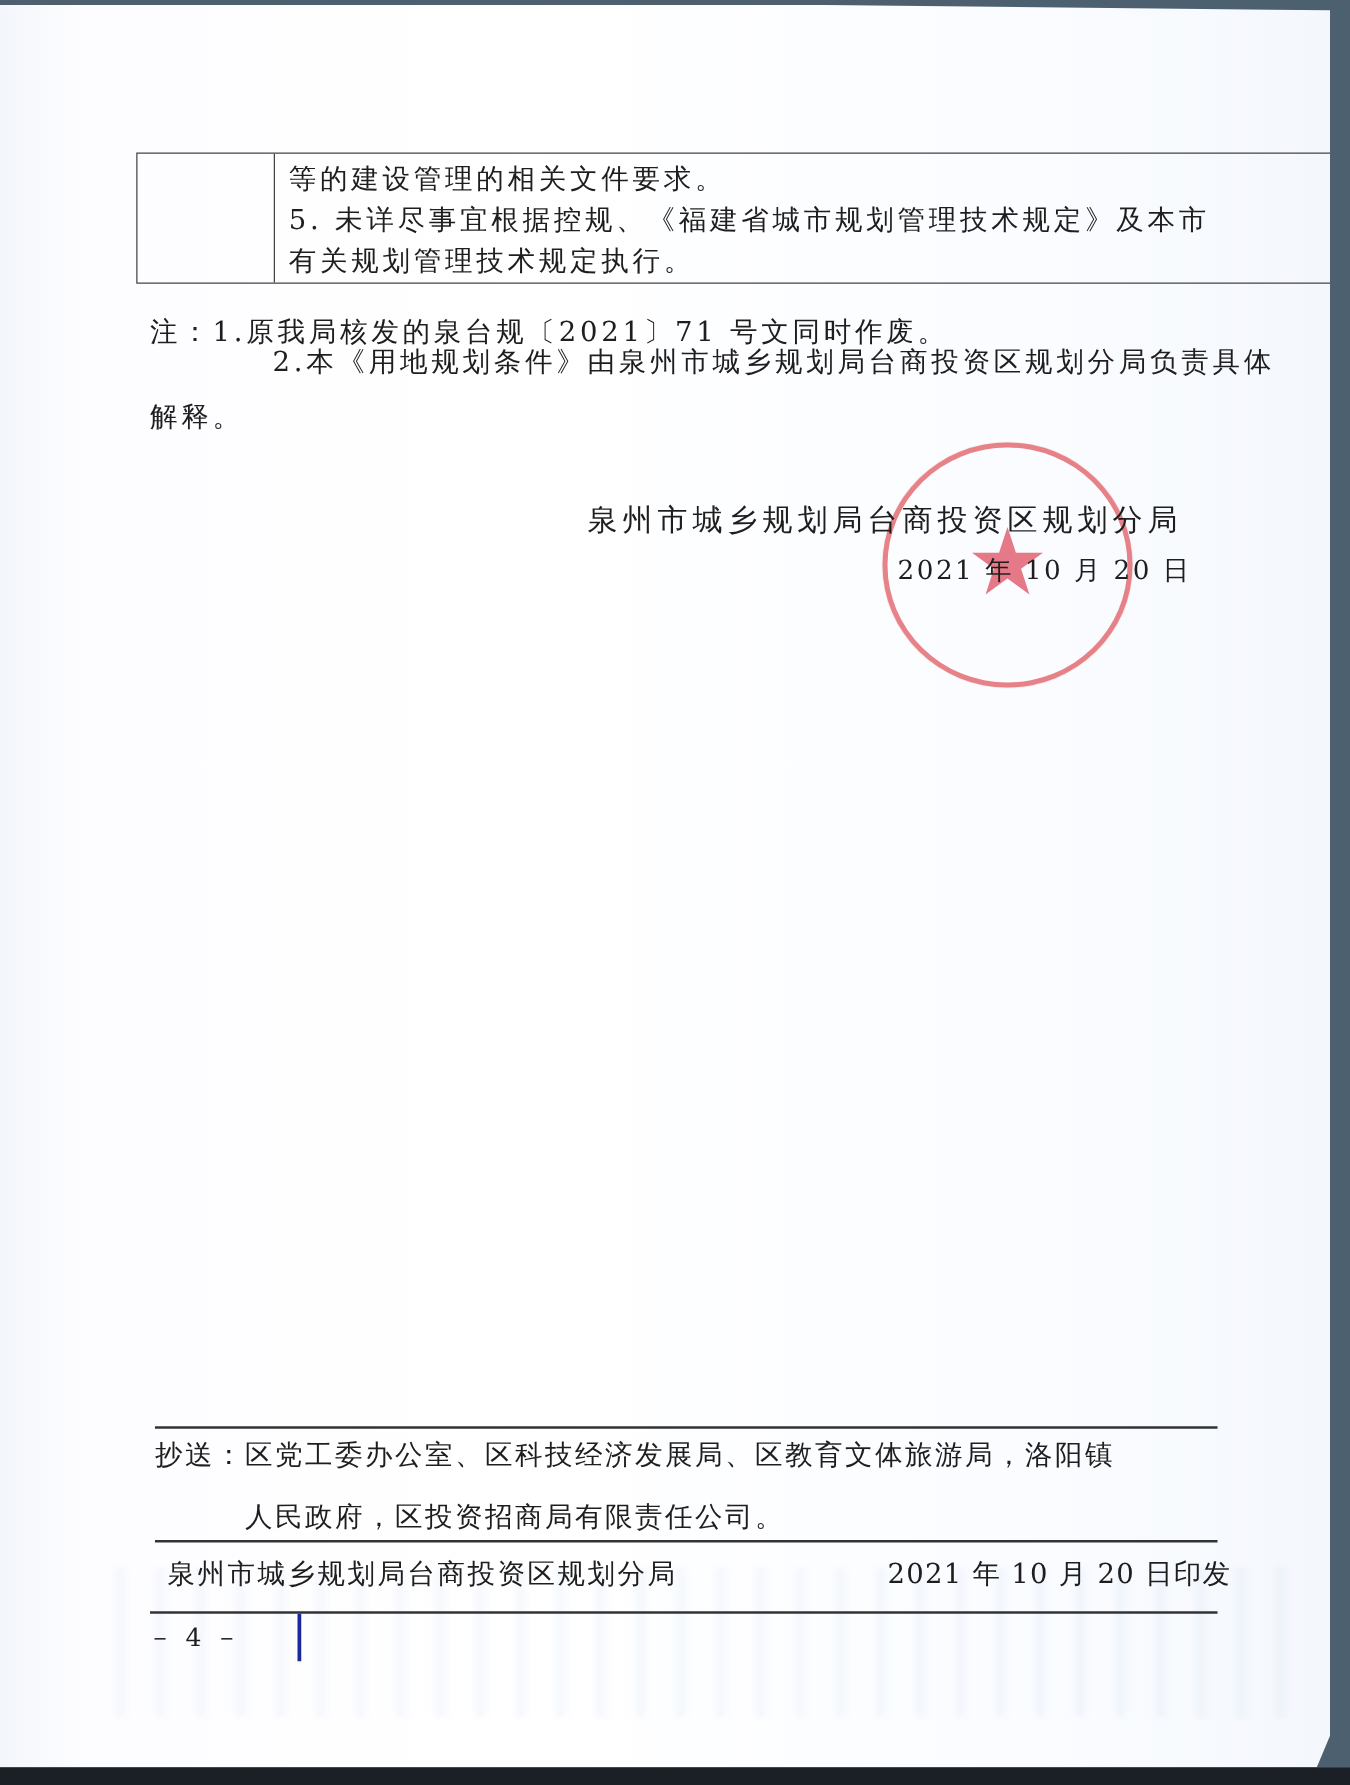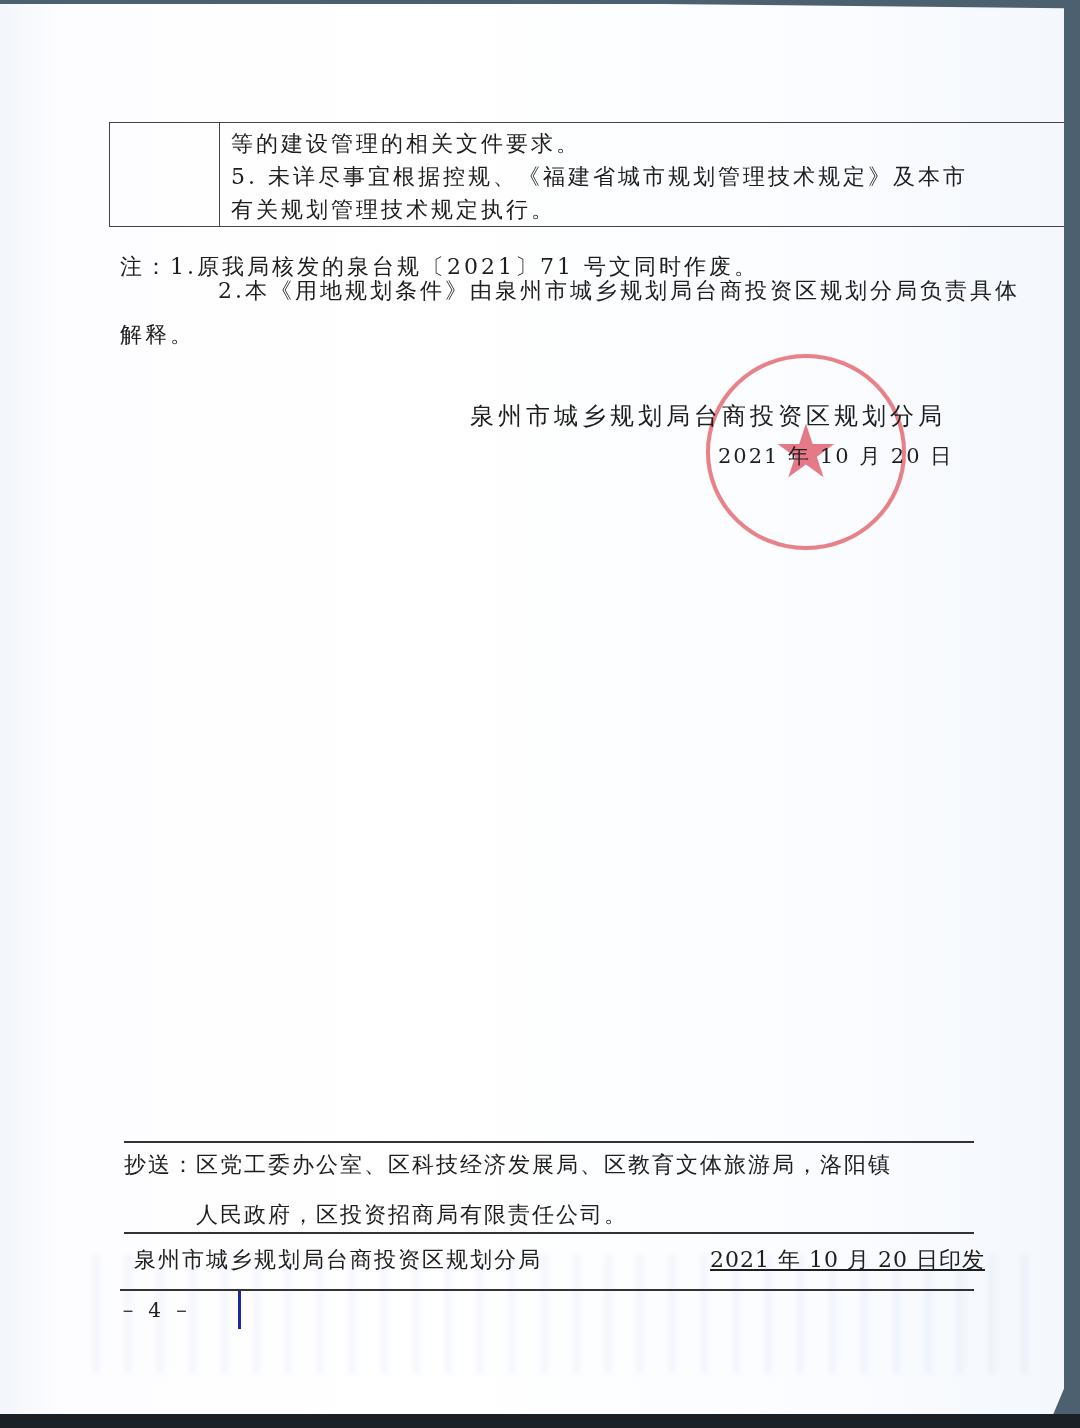--- a/index.html
+++ b/index.html
@@ -68,19 +68,19 @@
 
   <div class="txt" style="left:470px; top:400px; font-size:24px; letter-spacing:4px;">泉州市城乡规划局台商投资区规划分局</div>
   <div class="txt" style="left:718px; top:442px; font-size:21px; letter-spacing:2px;">2021 年 10 月 20 日</div>
 
   <div class="rule" style="left:124px; top:1137px; width:850px;"></div>
   <div class="txt" style="left:124px; top:1150px; letter-spacing:2px;">抄送：区党工委办公室、区科技经济发展局、区教育文体旅游局，洛阳镇</div>
   <div class="txt" style="left:196px; top:1200px; letter-spacing:2px;">人民政府，区投资招商局有限责任公司。</div>
   <div class="rule" style="left:124px; top:1228px; width:850px;"></div>
 
   <div class="txt" style="left:134px; top:1245px; letter-spacing:2px;">泉州市城乡规划局台商投资区规划分局</div>
-  <div class="txt" style="left:710px; top:1245px; letter-spacing:1px;text-decoration:underline;">2021 年 10 月 20 日印发</div>
+  <div class="txt" style="left:710px; top:1245px; letter-spacing:1px;">2021 年 10 月 20 日印发</div>
   <div class="rule" style="left:120px; top:1285px; width:854px;"></div>
   <div class="txt" style="left:118px; top:1296px; font-size:20px; letter-spacing:2px;">－ 4 －</div>
   <div class="blue-mark"></div>
 </div>
 
 <div class="bottom-edge"></div>
 
 </body></html>

